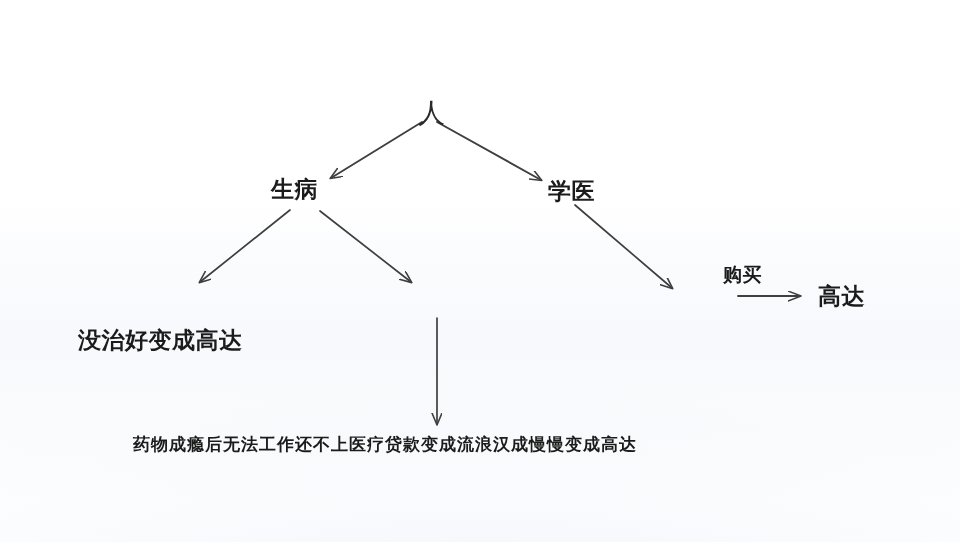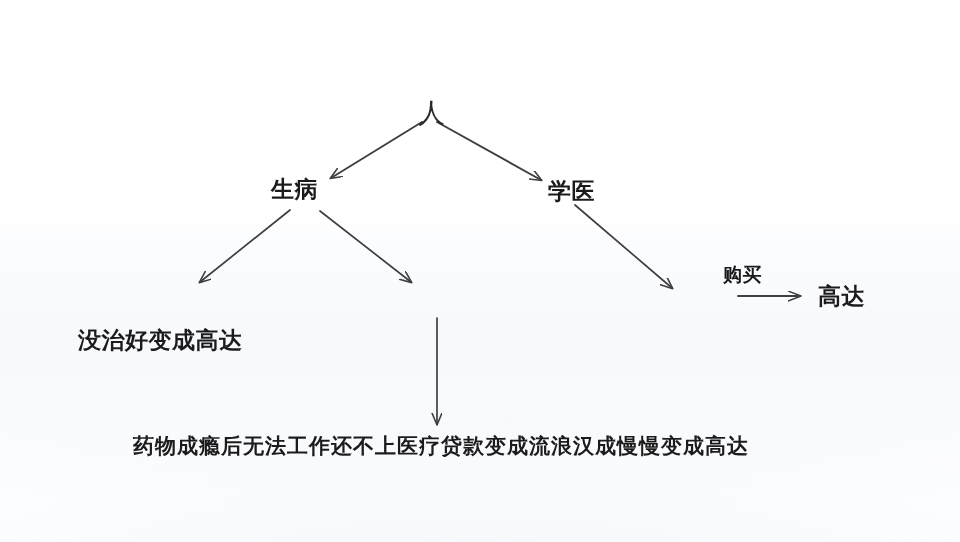--- a/index.html
+++ b/index.html
@@ -62,21 +62,21 @@
   }
   .edge-label {
     position: absolute;
     font-size: 19px;
     font-weight: 600;
     color: #1b1b1b;
     white-space: nowrap;
     letter-spacing: 0.5px;
   }
   .node-summary {
-    font-size: 21px;
+    font-size: 17px;
     font-weight: 600;
     letter-spacing: 1px;
   }
 </style>
 </head>
 <body>
 
 <div id="canvas">
 
   <svg id="wiring" viewBox="0 0 960 542" xmlns="http://www.w3.org/2000/svg">

